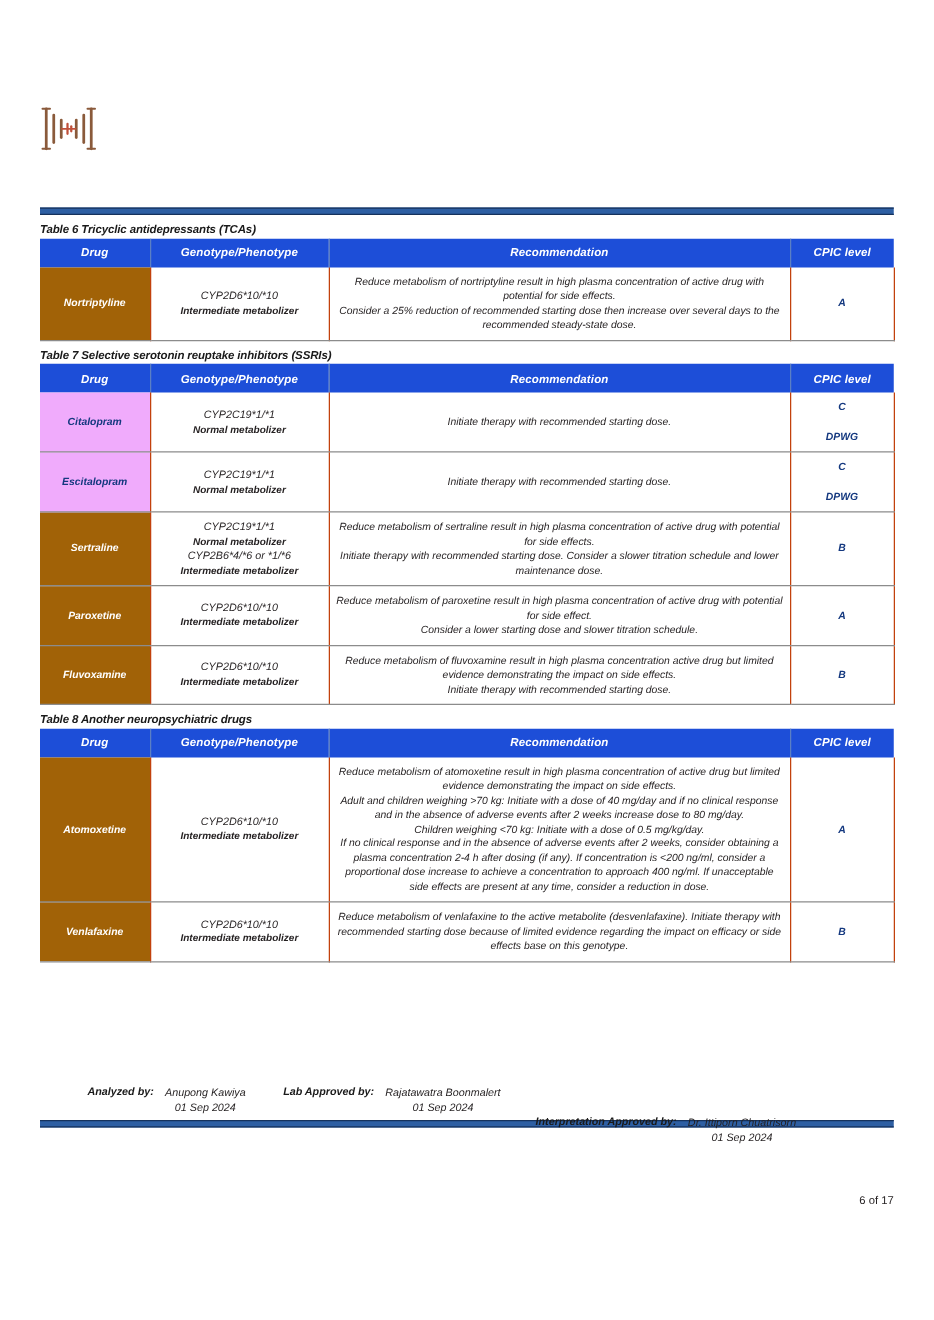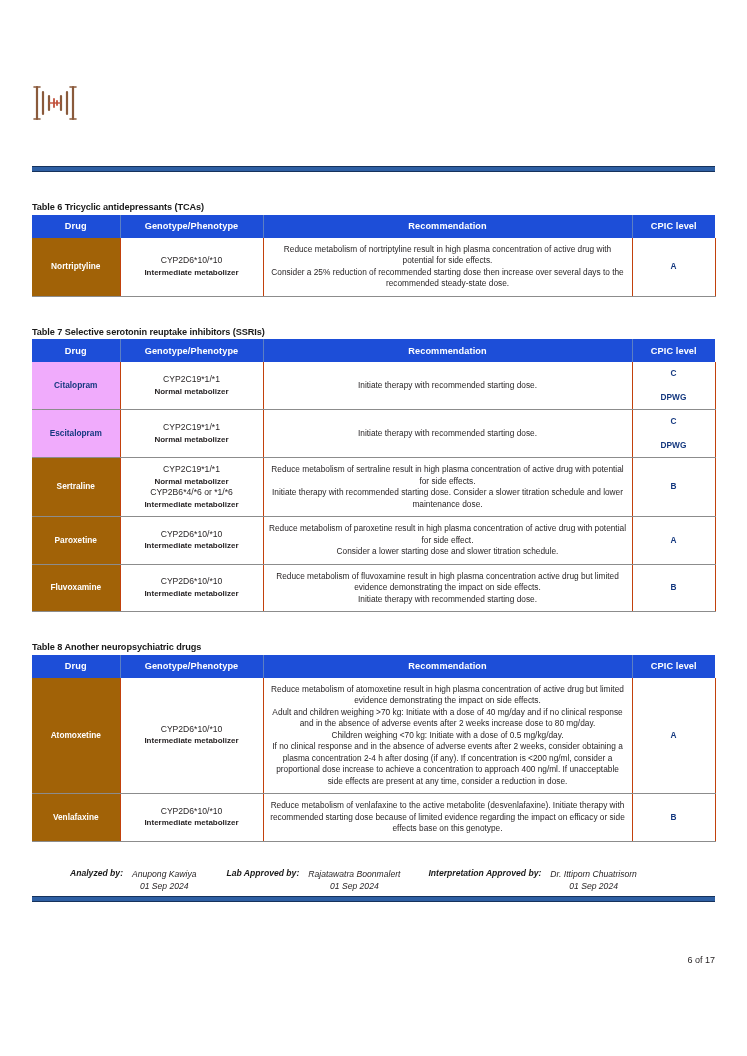--- a/index.html
+++ b/index.html
@@ -94,21 +94,21 @@
 
   .rule-top {
     margin-top: 16px;
     height: 4px;
     background: #2e5fa3;
     border-top: 1px solid #16325c;
     border-bottom: 1px solid #16325c;
   }
 
   
-  .table-block { margin-top: 30px; }
+  .table-block { margin-top: 6px; font-style: italic; }
   .table-caption {
     font-size: 9.2px;
     font-weight: bold;
     color: #1a1a1a;
     margin-bottom: 2.5px;
     letter-spacing: -0.1px;
   }
   table.dg {
     width: 683px;
     border-collapse: collapse;
@@ -198,21 +198,21 @@
   .sig-label { font-weight: bold; color: #1a1a1a; white-space: nowrap; }
   .sig-value {
     margin-left: 9px;
     text-align: center;
     color: #231f20;
     line-height: 12px;
     white-space: nowrap;
   }
   .sig-g1 { margin-left: 38px; }
   .sig-g2 { margin-left: 30px; }
-  .sig-g3 { margin-left: 28px; }
+  .sig-g3 { margin-left: 28px; margin-top: 24px; }
   .page-num {
     position: absolute;
     right: 32px;
     top: 955px;
     font-size: 9px;
     color: #231f20;
   }
 </style>
 </head>
 <body>

